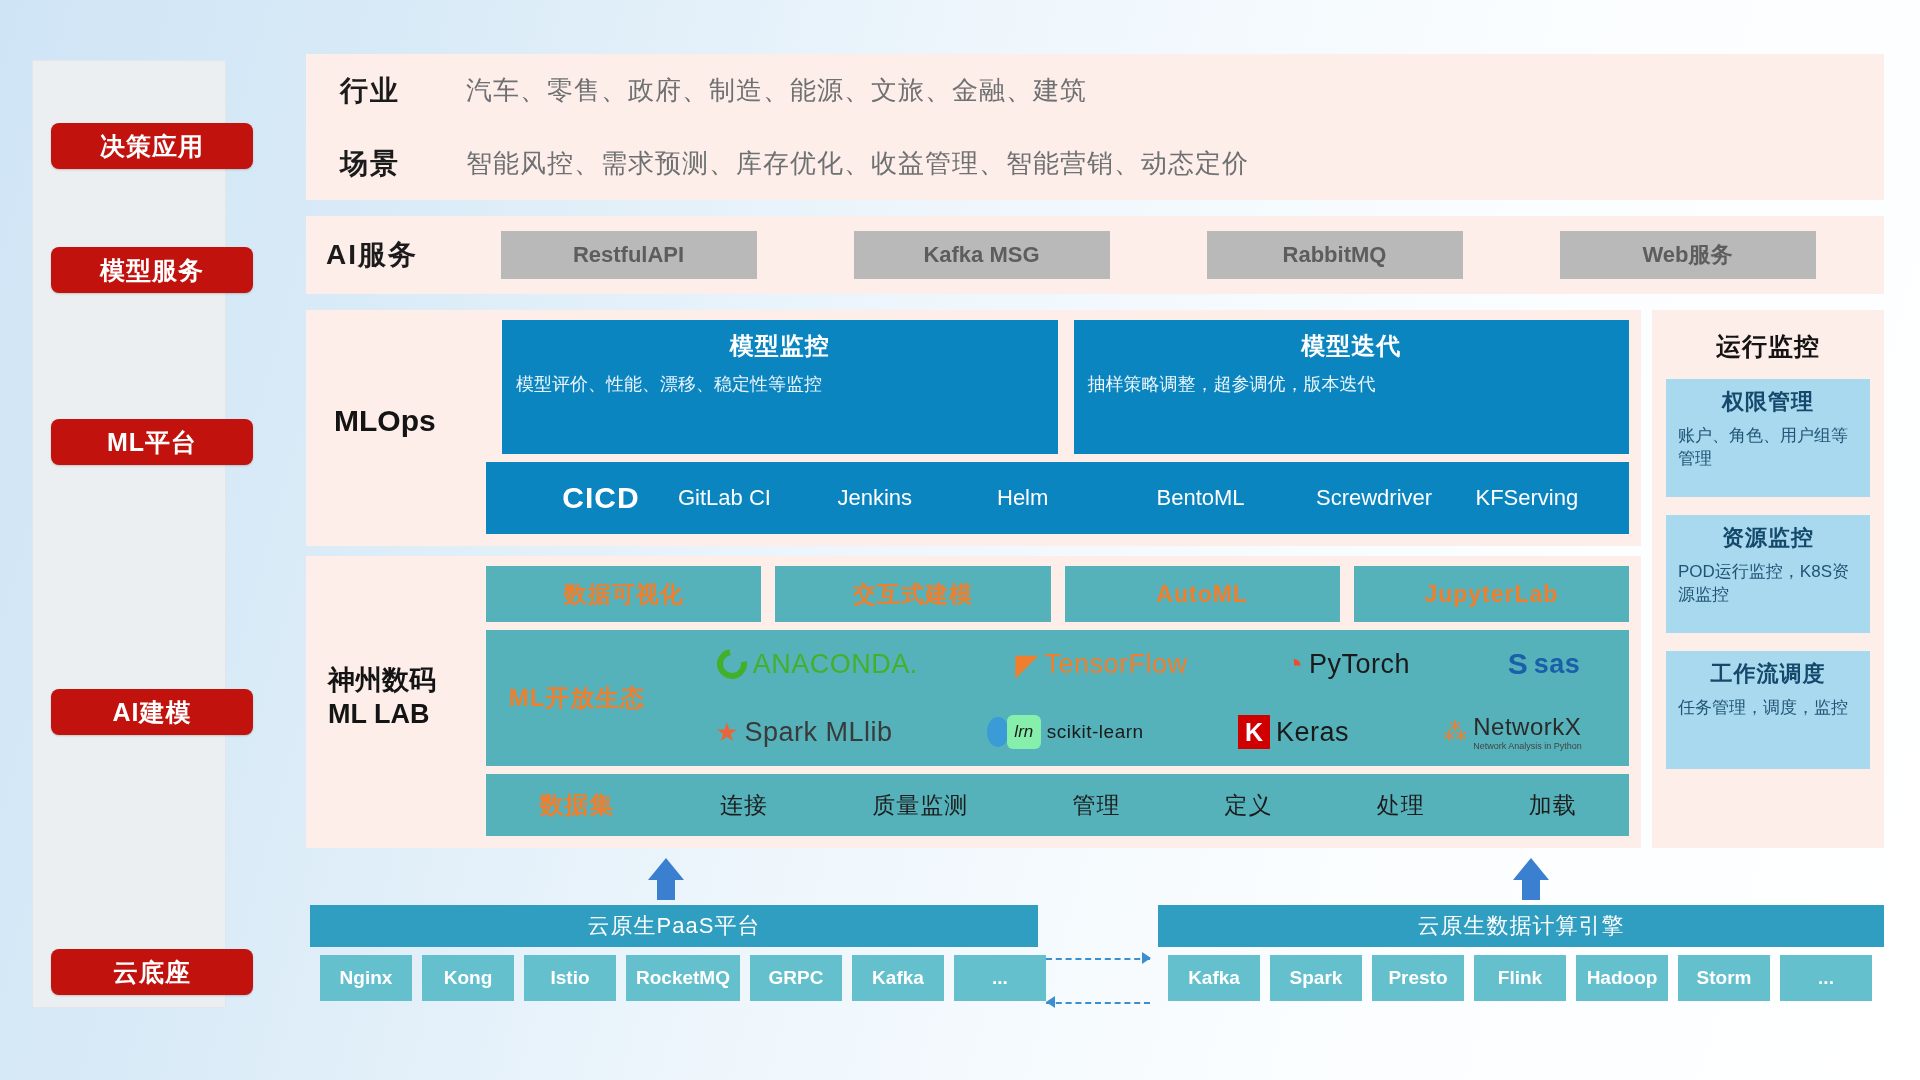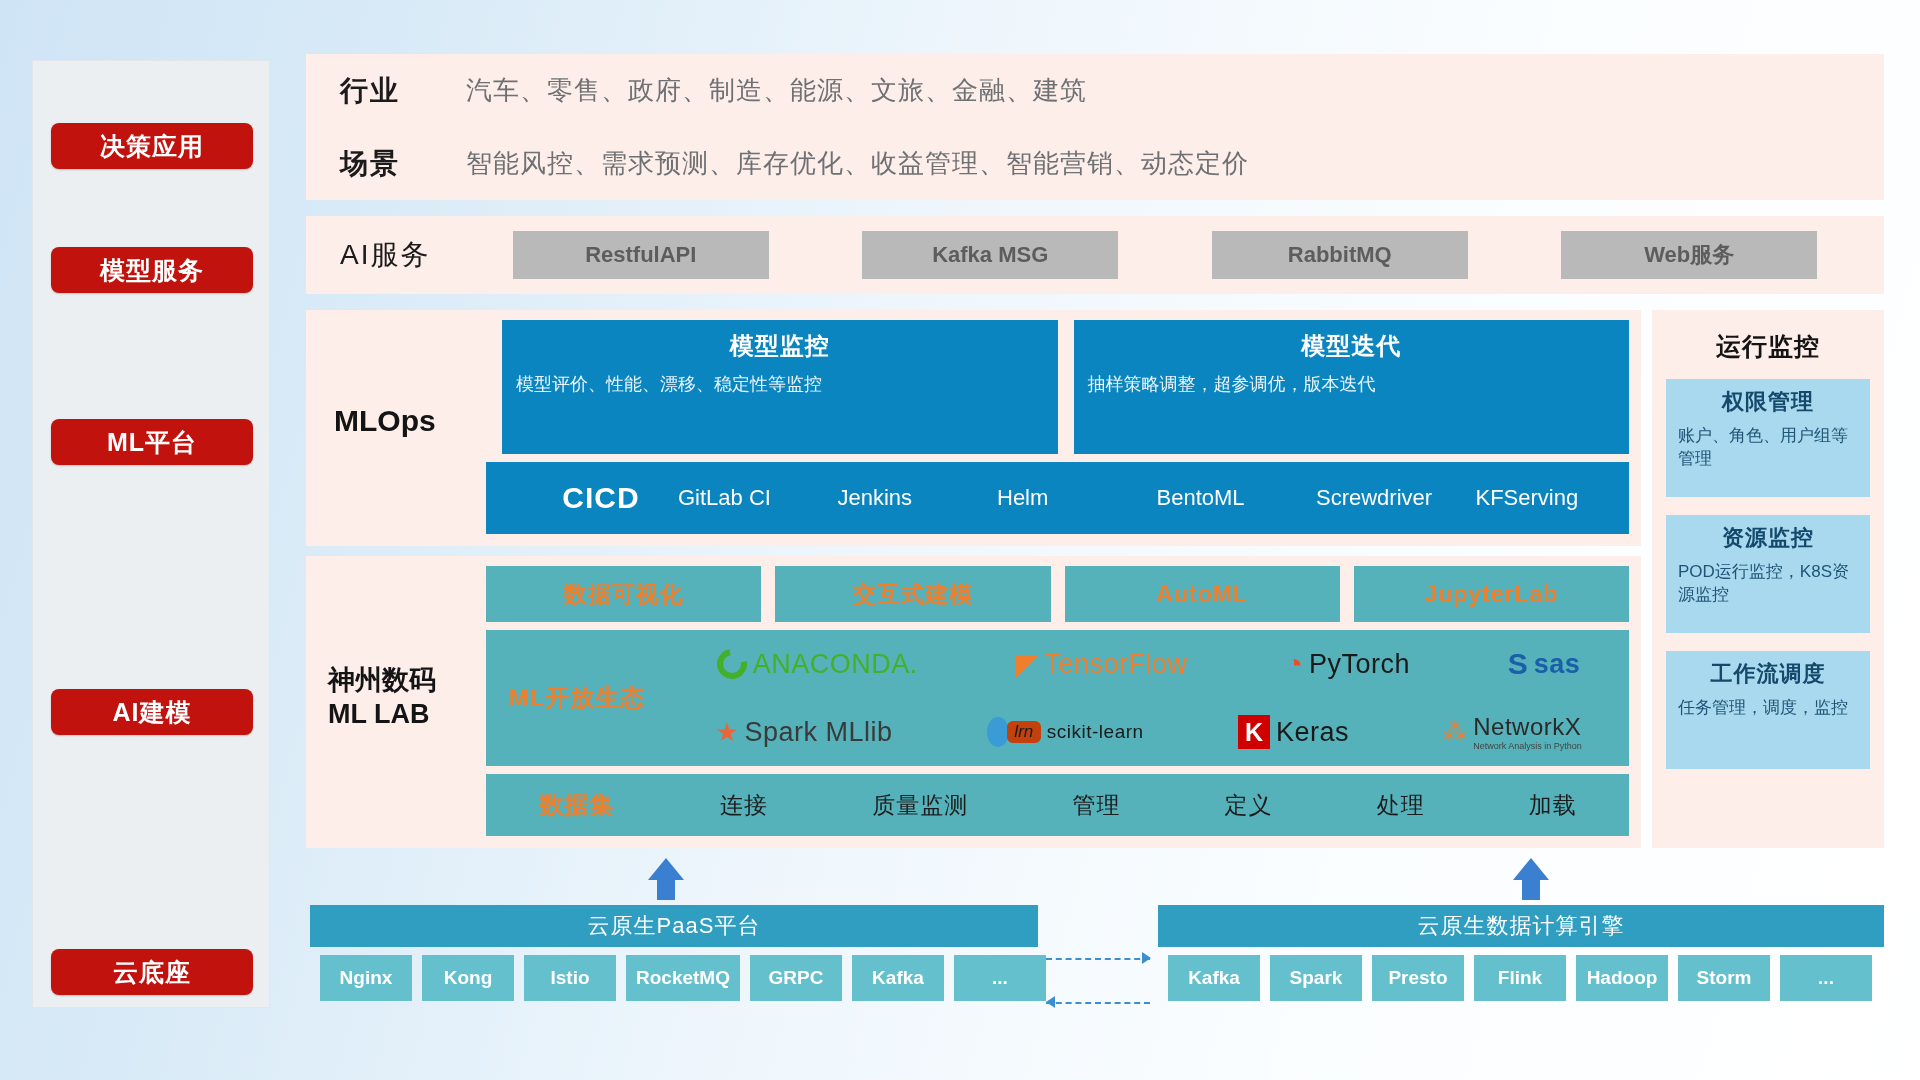--- a/index.html
+++ b/index.html
@@ -12,21 +12,21 @@
     background: linear-gradient(105deg, #cfe4f5 0%, #d8eaf7 18%, #eef6fc 45%, #fafdff 70%, #ffffff 100%);
     position: relative;
   }
 
   
   .canvas { position: absolute; left: 0; top: 0; width: 1920px; height: 1080px; }
 
   
   .rail {
     position: absolute; left: 32px; top: 60px;
-    width: 238px; height: 948px;
+    width: 194px; height: 948px;
     background: #eceff1;
     border: 1px solid #e2e6e8;
   }
   .rail-chip {
     position: absolute; left: 18px; width: 202px; height: 46px;
     background: #c1120d;
     border-radius: 8px;
     color: #fff;
     font-size: 25px; font-weight: bold;
     display: flex; align-items: center; justify-content: center;
@@ -47,22 +47,22 @@
     width: 126px; flex: 0 0 126px;
     font-size: 28px; font-weight: bold; color: #1b1b1b;
     letter-spacing: 2px;
   }
   .kv-val { font-size: 26px; color: #6e7072; letter-spacing: 1px; }
 
   
   #row-aisvc { left: 306px; top: 216px; width: 1578px; height: 78px;
                display: flex; align-items: center; padding: 0 20px; }
   .aisvc-key {
-    width: 126px; flex: 0 0 126px; margin-left: 14px;
-    font-size: 28px; font-weight: normal; color: #1b1b1b; letter-spacing: 2px;
+    width: 126px; flex: 0 0 126px; 
+    font-size: 28px; font-weight: bold; color: #1b1b1b; letter-spacing: 2px;
   }
   .aisvc-items { flex: 1; display: flex; gap: 0; justify-content: space-around; }
   .aisvc-chip {
     width: 256px; height: 48px;
     background: #b9b9b9;
     color: #5d5d5d; font-size: 22px; font-weight: bold;
     display: flex; align-items: center; justify-content: center;
   }
 
   
@@ -210,21 +210,21 @@
   .pt-mark { font-size: 30px; color: #ee4c2c; }
   .sas-mark { font-size: 30px; color: #1b5fa8; font-weight: bold; }
   .spark-star { color: #e8663a; font-size: 26px; }
   .k-box {
     background: #d00000; color: #fff; font-weight: bold;
     width: 32px; height: 34px; display: flex; align-items: center; justify-content: center;
     font-size: 25px;
   }
   .sk-blue { width: 22px; height: 30px; border-radius: 50%; background: #3a9bd6; }
   .sk-orange {
-    width: 34px; height: 22px; border-radius: 6px; background: #c2410c;
+    width: 34px; height: 34px; border-radius: 6px; background: #86efac;
     color: #1a1a1a; font-style: italic; font-size: 17px;
     display: flex; align-items: center; justify-content: center; margin-left: -8px;
   }
   .nx-mark { color: #f07f2d; font-size: 24px; }
   .nx-sub { font-size: 9px; color: #444; display: block; }
 </style>
 </head>
 <body>
 
 <div class="canvas">

